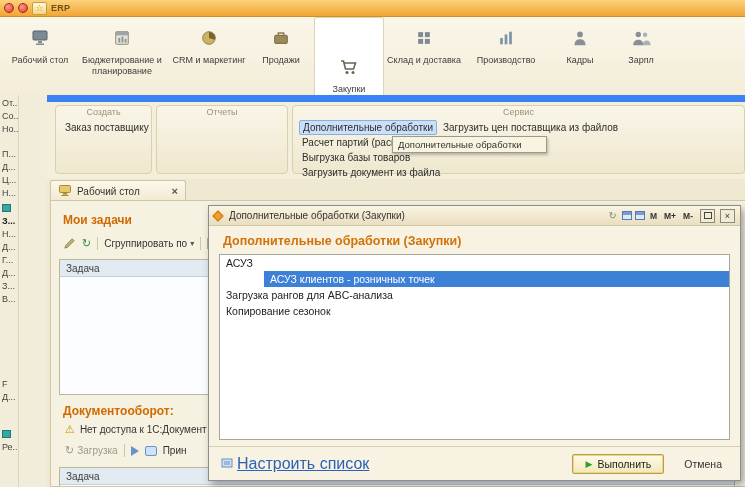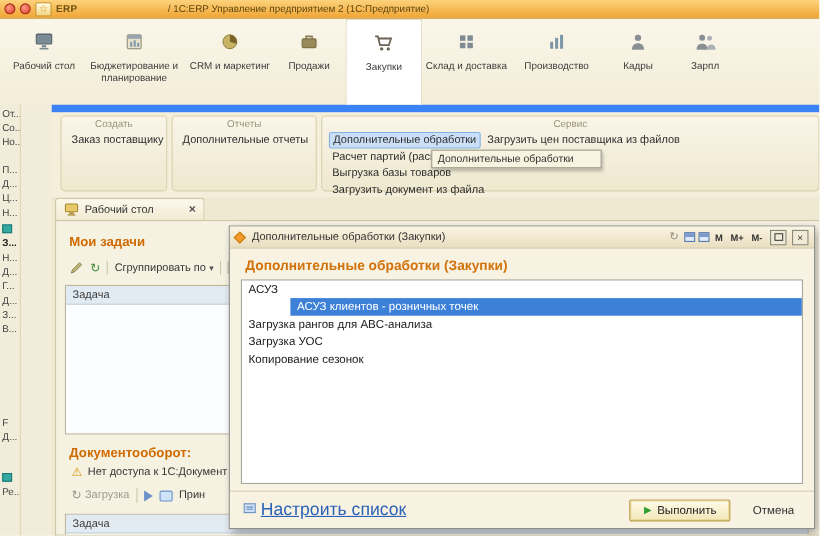--- a/index.html
+++ b/index.html
@@ -18,21 +18,21 @@
   .tb-brand { font-size:9px; color:#6d5014; font-weight:bold; letter-spacing:.3px; }
   .tb-title { font-size:9px; color:#5f4710; margin-left:78px; white-space:nowrap; }
 
   
   .ribbon { position:absolute; top:17px; left:0; right:0; height:78px;
     background:linear-gradient(#faf6e9,#f3edd8); z-index:4; }
   .tabs { display:flex; height:78px; padding-left:6px; }
   .tab { display:flex; flex-direction:column; align-items:center; padding-top:11px; gap:7px; cursor:pointer; }
   .tab .ticon { width:22px; height:20px; display:flex; align-items:center; justify-content:center; }
   .tab .tlabel { font-size:9px; color:#3c3c3c; text-align:center; line-height:1.2; }
-  .tab.active { background:#fff; border:1px solid #ded5b8; border-bottom:none; border-radius:3px 3px 0 0; }
+  .tab.active { background:#fff; border:1px solid #ded5b8; border-bottom:none; border-radius:3px 3px 0 0;justify-content:flex-end; }
   .w68{width:68px}.w74{width:74px}.w96{width:96px}.w78{width:78px}.w66{width:66px}
   .w70{width:70px}.w80{width:80px}.w84{width:84px}.w64{width:64px}.w58{width:58px}
 
   
   .grouppanel { position:absolute; top:95px; left:47px; right:0; height:84px;
     background:#f4efdb; border-top:7px solid #3b82f6; z-index:3; }
   .group { position:absolute; top:3px; bottom:5px; background:linear-gradient(#f9f5e8,#efe8cf);
     border:1px solid #d9d0ae; border-radius:4px; }
   .g-create { left:8px; width:97px; }
   .g-reports { left:109px; width:132px; }
@@ -114,21 +114,20 @@
 </head>
 <body>
 
 <div id="app">
 
   <div class="titlebar">
     <span class="tb-btn"></span>
     <span class="tb-btn"></span>
     <span class="tb-star">☆</span>
     <span class="tb-brand">ERP</span>
-    <span class="tb-title">/ 1С:ERP Управление предприятием 2 (1С:Предприятие)</span>
   </div>
 
   <div class="ribbon">
     <div class="tabs">
       <div class="tab w68">
         <span class="ticon">
           <svg width="20" height="18" viewBox="0 0 20 18">
               <rect x="3" y="2" width="14" height="9" rx="1" fill="#7b8a94" stroke="#55626b"></rect>
               <rect x="8" y="12" width="4" height="2" fill="#7b8a94"></rect>
               <rect x="6" y="14.5" width="8" height="1.5" fill="#7b8a94"></rect>
@@ -226,23 +225,20 @@
 
   <div class="grouppanel">
     <div class="group g-create">
       <div class="group-title">Создать</div>
       <div class="gitems">
         <div class="gitem"><span>Заказ поставщику</span></div>
       </div>
     </div>
     <div class="group g-reports">
       <div class="group-title">Отчеты</div>
-      <div class="gitems">
-        <div class="gitem"><span>Дополнительные отчеты</span></div>
-      </div>
     </div>
     <div class="group g-service">
       <div class="group-title">Сервис</div>
       <div class="gitems">
         <div class="gitem hl"><span>Дополнительные обработки</span></div>
         <div class="gitem"><span>Расчет партий (расширенный)</span></div>
         <div class="gitem"><span>Выгрузка базы товаров</span></div>
         <div class="gitem"><span>Загрузить документ из файла</span></div>
       </div>
       <div class="g-right">
@@ -354,21 +350,20 @@
           <span>×</span>
         </span>
     </div>
 
     <div class="dlg-heading">Дополнительные обработки (Закупки)</div>
 
     <div class="dlg-list">
       <div class="dlg-item">АСУЗ</div>
       <div class="dlg-item selected">АСУЗ клиентов - розничных точек</div>
       <div class="dlg-item">Загрузка рангов для ABC-анализа</div>
-      <div class="dlg-item">Загрузка УОС</div>
       <div class="dlg-item">Копирование сезонок</div>
     </div>
 
     <div class="dlg-footer">
       <span class="cfg-ico">
         <svg width="12" height="12" viewBox="0 0 12 12">
             <rect x="1" y="2" width="10" height="8" fill="#cfe0f4" stroke="#6a8fc0"></rect>
             <path d="M3 5h6M3 7h6" stroke="#6a8fc0"></path>
           </svg>
       </span>

